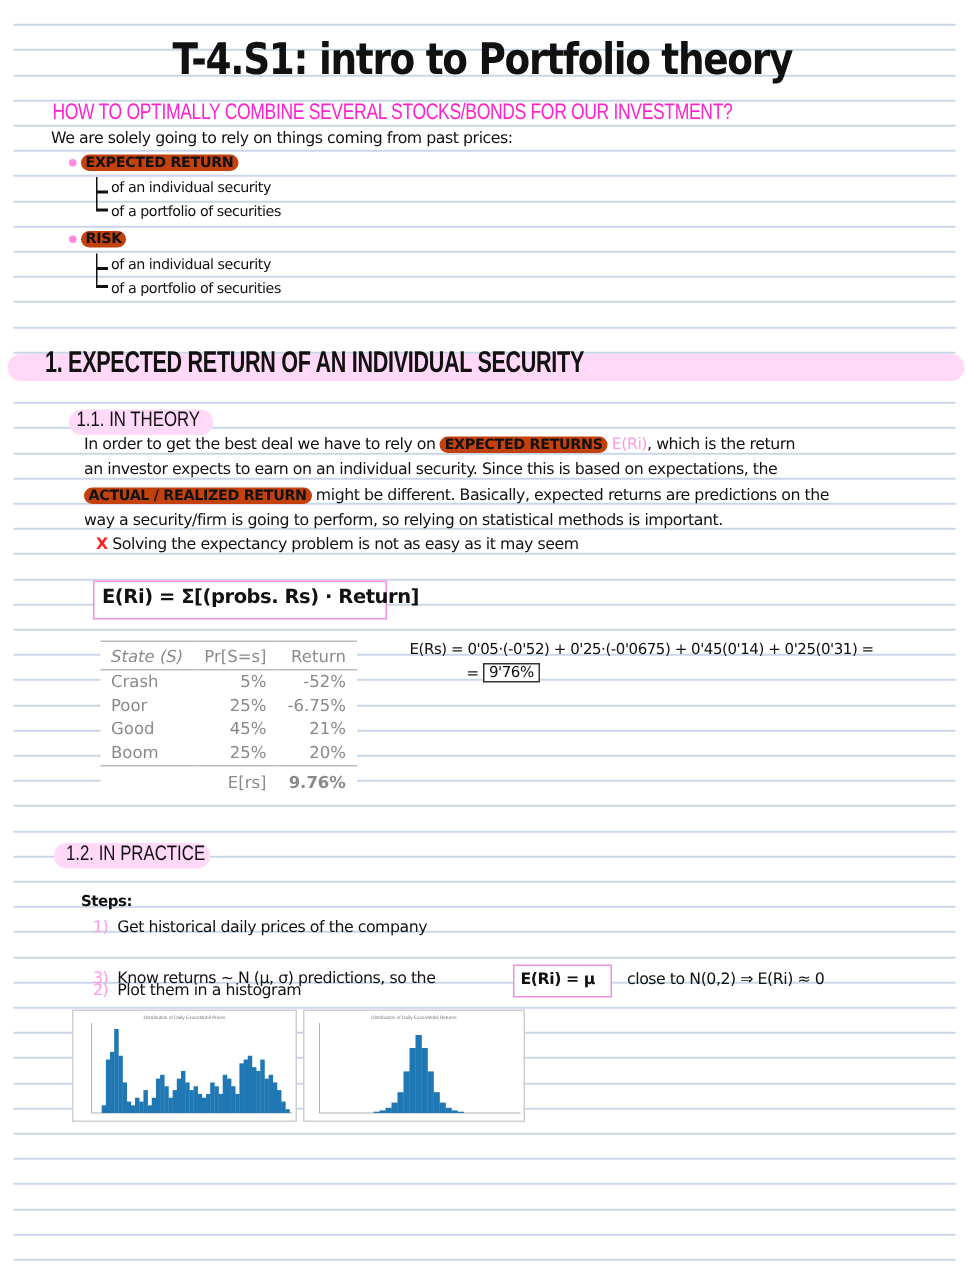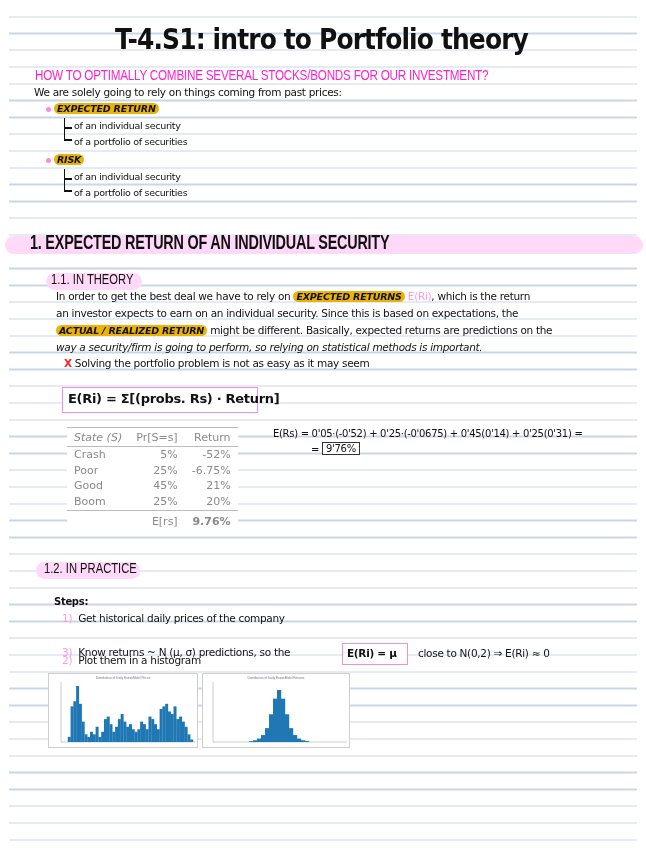--- a/index.html
+++ b/index.html
@@ -14,21 +14,21 @@
     z-index: 0;
   }
   .abs { position: absolute; z-index: 2; white-space: nowrap; }
   .hand { font-family: "DejaVu Sans", sans-serif; letter-spacing: -0.3px; }
   .small { font-size: 10.5px; line-height: 16.8px; }
 
   .title { left: 115px; top: 22px; font-size: 29px; font-weight: bold; letter-spacing: -1px; font-family: "DejaVu Sans", sans-serif; transform: scaleX(0.86); transform-origin: left; }
   .question { left: 35px; top: 66px; font-size: 15px; color: #ff22cc; font-family: "Liberation Sans", sans-serif; transform: scaleX(0.78); transform-origin: left; letter-spacing: -0.3px; }
 
   .bullet-dot { display: inline-block; width: 5px; height: 5px; border-radius: 50%; background: #ff88e0; margin-right: 3px; vertical-align: middle; }
-  .hl { background: #eab308; border-radius: 7px; padding: 0 3px; font-style: italic; }
+  .hl { background: #c2410c; border-radius: 7px; padding: 0 3px; }
   .caps { text-transform: uppercase; font-weight: bold; font-size: 9.5px; letter-spacing: -0.2px; }
   .tree { position: absolute; z-index: 2; border-left: 1.5px solid #111; }
   .tree-branch { position: absolute; z-index: 2; height: 1.5px; background: #111; }
 
   .section-banner { position: absolute; left: 5px; top: 236px; width: 638px; height: 18px; background: #ffd9f7; border-radius: 9px; z-index: 1; }
   .section-title { left: 30px; top: 231px; font-size: 20px; font-weight: bold; font-family: "Liberation Sans", sans-serif; transform: scaleX(0.72); transform-origin: left; letter-spacing: -0.3px; z-index: 3;}
   .sub-banner { position: absolute; height: 17px; background: #ffd9f7; border-radius: 9px; z-index: 1; }
   .sub-title { font-size: 14px; font-family: "Liberation Sans", sans-serif; transform: scaleX(0.8); transform-origin: left; }
 
   .pinkbox { position: absolute; border: 1.5px solid #f08ee0; z-index: 2; }
@@ -84,24 +84,24 @@
 <div class="abs hand small" style="left:56px; top:288px;">
   <span>In order to get the best deal we have to rely on</span>
   <span class="hl caps">Expected Returns</span>
   <span class="pink-text">E(Ri)</span><span>, which is the return</span>
 </div>
 <div class="abs hand small" style="left:56px; top:305px;">an investor expects to earn on an individual security. Since this is based on expectations, the</div>
 <div class="abs hand small" style="left:56px; top:322px;">
   <span class="hl caps">actual / realized return</span>
   <span>might be different. Basically, expected returns are predictions on the</span>
 </div>
-<div class="abs hand small" style="left:56px; top:339px;font-style:italic;">way a security/firm is going to perform, so relying on statistical methods is important.</div>
+<div class="abs hand small" style="left:56px; top:339px;">way a security/firm is going to perform, so relying on statistical methods is important.</div>
 <div class="abs hand small" style="left:64px; top:355px;">
   <span class="red-x">X</span>
-  <span>Solving the portfolio problem is not as easy as it may seem</span>
+  <span>Solving the expectancy problem is not as easy as it may seem</span>
 </div>
 
 <div class="pinkbox" style="left:62px; top:387px; width:196px; height:26px; background:#fff;"></div>
 <div class="abs hand" style="left:68px; top:391px; font-size:13px; font-weight:bold;">E(Ri) = Σ[(probs. Rs) · Return]</div>
 
 <table class="states">
   <thead>
     <tr>
       <th style="text-align:left;font-style:italic;">State (S)</th>
       <th class="num">Pr[S=s]</th>

